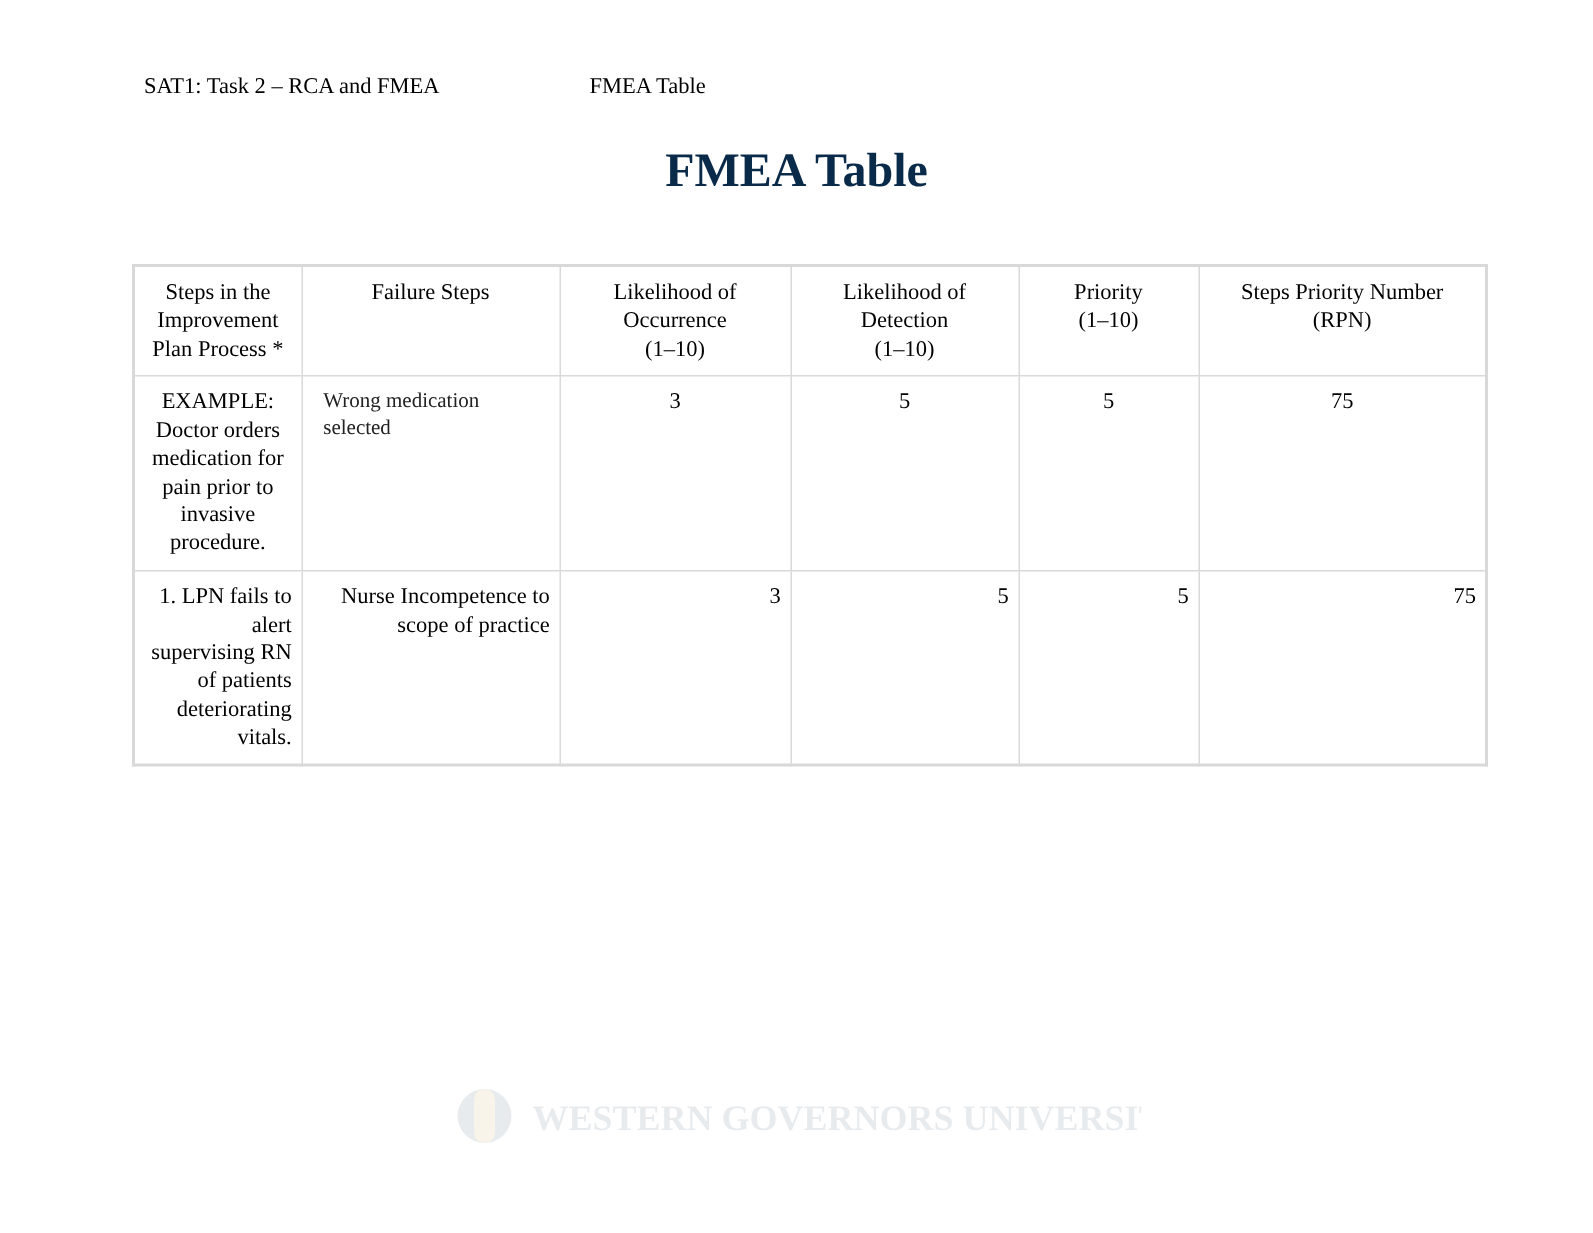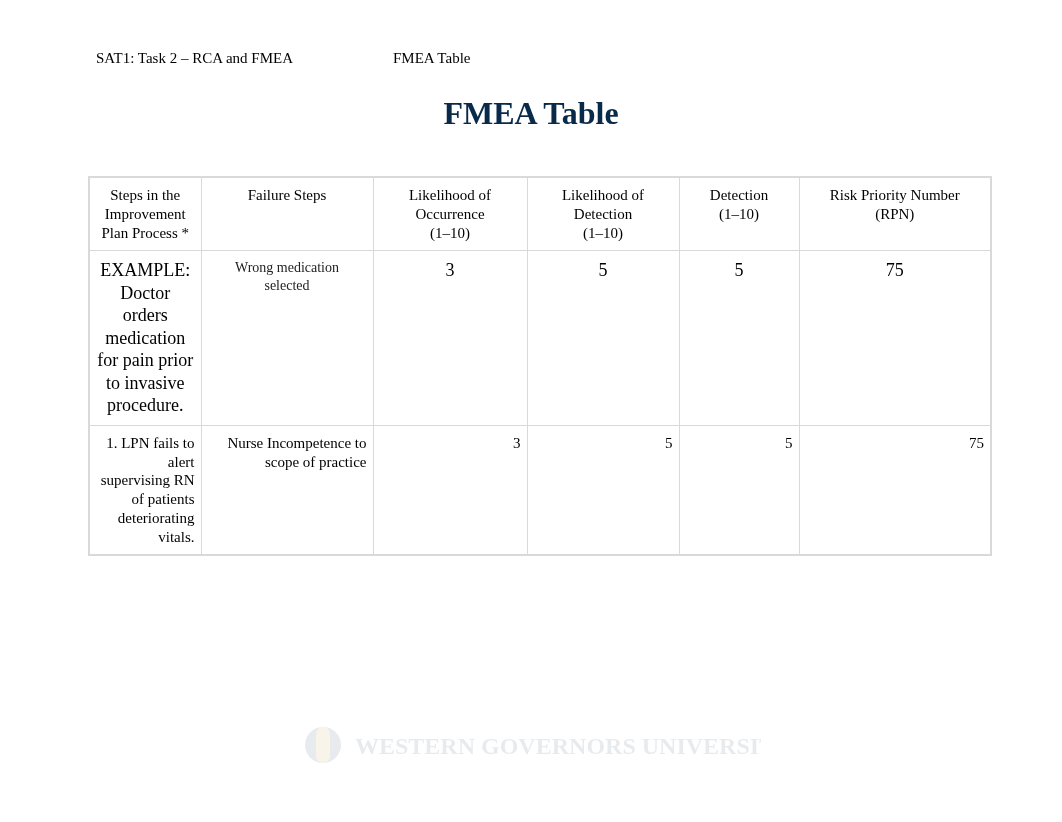--- a/index.html
+++ b/index.html
@@ -47,23 +47,23 @@
     th, td {
       border: 1px solid #d9d9d9;
       vertical-align: top;
       padding: 8px 6px 8px 6px;
       font-weight: normal;
       line-height: 1.25;
     }
     thead th {
       text-align: center;
     }
-    tr.example td { font-size: 18px; }
+    tr.example td { font-size: 15px; }
     tr.example td.step-cell { text-align: center; }
-    tr.example td.mode-cell { text-align: center; font-size: 14px; color:#222; padding-left:14px; padding-right:14px;}
+    tr.example td.mode-cell { font-size: 14px; color:#222; padding-left:14px; padding-right:14px;}
     tr.example td.num { text-align: center; }
     tbody tr:not(.example) td { text-align: right; }
     tbody tr:not(.example) td.mode-cell { padding-left: 8px; margin-top: 28px; }
     tbody tr:not(.example) td.num { padding-left: 8px; }
     .watermark {
       position: absolute;
       left: 0; right: 0;
       bottom: 50px;
       text-align: center;
       pointer-events: none;
@@ -108,25 +108,25 @@
       <th>Failure Steps</th>
       <th>
         <span>Likelihood of Occurrence</span><br>
         <span>(1–10)</span>
       </th>
       <th>
         <span>Likelihood of Detection</span><br>
         <span>(1–10)</span>
       </th>
       <th>
-        <span>Detection</span><br>
+        <span>Priority</span><br>
         <span>(1–10)</span>
       </th>
       <th>
-        <span>Risk Priority Number</span><br>
+        <span>Steps Priority Number</span><br>
         <span>(RPN)</span>
       </th>
     </tr>
   </thead>
   <tbody>
     <tr class="example">
       <td class="step-cell">EXAMPLE: Doctor orders medication for pain prior to invasive procedure.</td>
       <td class="mode-cell">Wrong medication selected</td>
       <td class="num">3</td>
       <td class="num">5</td>

